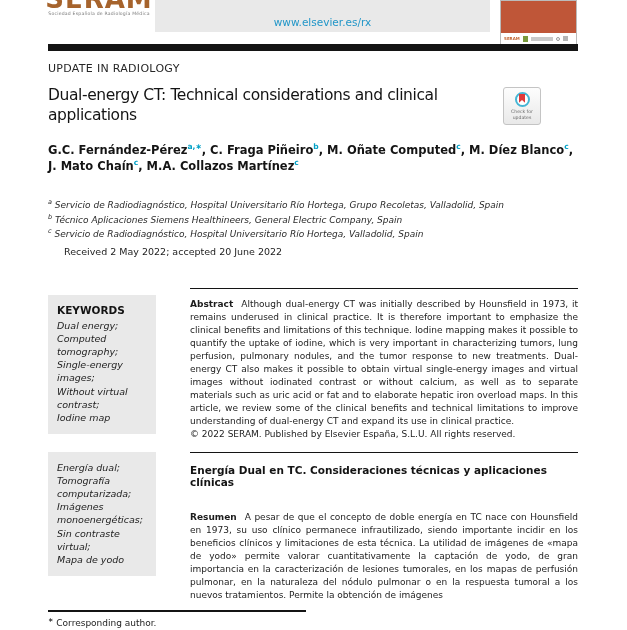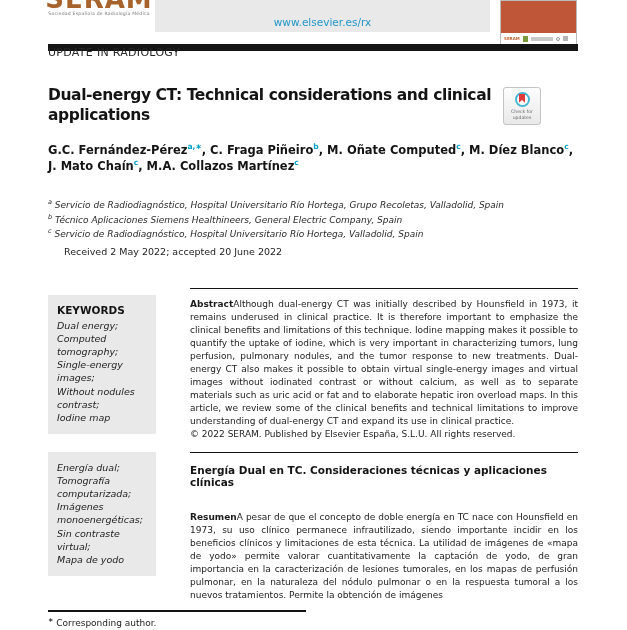--- a/index.html
+++ b/index.html
@@ -21,22 +21,22 @@
   .cover-strip { height:11px; background:#fff; display:flex; align-items:center; gap:3px; padding:0 3px; }
   .cover-seram { font-size:4px; font-weight:bold; color:#c1622f; }
   .cover-mark-green { width:5px; height:6px; background:#7a9a3d; }
   .cover-mark-gray { width:22px; height:4px; background:#c9c9c9; }
   .cover-mark-dot { width:4px; height:4px; border:1px solid #999; border-radius:50%; }
   .cover-mark-sq { width:5px; height:5px; background:#b5b5b5; }
 
   .black-bar { position:absolute; left:48px; top:44px; width:530px; height:7px; background:#141414; }
 
   
-  .section-label { position:absolute; left:48px; top:46px; font-size:11px; color:#262626; letter-spacing:0.3px; }
-  .article-title { position:absolute; left:48px; top:85px; width:478px; font-size:15.5px; font-weight:bold; letter-spacing:-0.4px; line-height:1.3; color:#141414; }
+  .section-label { position:absolute; left:48px; top:62px; font-size:11px; color:#262626; letter-spacing:0.3px; }
+  .article-title { position:absolute; left:48px; top:85px; width:478px; font-size:15.5px; font-weight:normal; letter-spacing:-0.4px; line-height:1.3; color:#141414; }
   .badge { position:absolute; left:503px; top:87px; width:38px; height:38px; border:1px solid #c4c4c4; border-radius:3px; background:linear-gradient(#fdfdfd,#e9e9e9); display:flex; flex-direction:column; align-items:center; justify-content:center; cursor:pointer; }
   .badge-circle { width:15px; height:15px; border:2.5px solid #45b5d4; border-radius:50%; display:flex; align-items:center; justify-content:center; background:#fff; }
   .badge-bookmark { width:6px; height:9px; background:#e03a3a; clip-path:polygon(0 0,100% 0,100% 100%,50% 70%,0 100%); margin-top:-2px; }
   .badge-text { font-size:4.6px; color:#6a6a6a; text-align:center; line-height:1.25; margin-top:2px; }
 
   
   .authors { position:absolute; left:48px; top:142px; width:530px; font-size:11.5px; font-weight:bold; line-height:1.4; color:#141414; }
   .authors sup { color:#00a0c6; font-weight:bold; font-size:7.5px; }
   .affiliations { position:absolute; left:48px; top:198px; width:540px; font-size:9px; font-style:italic; line-height:1.5; color:#2a2a2a; }
   .affiliations sup { color:#2a2a2a; font-size:6.5px; font-style:italic; }
@@ -46,21 +46,21 @@
   .abs-row { position:absolute; left:48px; width:530px; display:flex; }
   .abs-row.en { top:288px; }
   .abs-row.es { top:452px; }
   .kw-box { width:108px; background:#e9e9e9; padding:9px 8px 10px 9px; align-self:flex-start; }
   .abs-row.en .kw-box { margin-top:7px; }
   .kw-title { font-size:10.5px; font-weight:bold; margin-bottom:3px; color:#141414; }
   .kw-list { font-size:9.5px; line-height:1.38; color:#1c1c1c;font-style:italic; }
   .abs-col { flex:1; margin-left:34px; border-top:1.5px solid #141414; padding-top:9px; }
   .abs-text { font-size:9px; line-height:1.45; text-align:justify; color:#1c1c1c; }
   .abs-text b { font-weight:bold; }
-  .abs-label { font-weight:bold; margin-right:0; }
+  .abs-label { font-weight:bold; margin-right:8px; }
   .copyright { font-size:9px; line-height:1.45; color:#1c1c1c; }
   .es-heading { font-size:10.5px; font-weight:bold; color:#141414; margin-bottom:23px; margin-top:2px; }
 
   
   .footnote { position:absolute; left:48px; top:610px; width:530px; }
   .foot-rule { width:258px; height:1.5px; background:#141414; margin-bottom:4px; }
   .foot-line { font-size:9px; line-height:1.4; color:#1c1c1c; }
   .foot-star { font-size:6.5px; vertical-align:super; }
   .email-line { font-size:9px; line-height:1.4; color:#1c1c1c; }
 </style>
@@ -129,21 +129,21 @@
   <div class="received">Received 2 May 2022; accepted 20 June 2022</div>
 
   <div class="abs-row en">
     <div class="kw-box">
       <div class="kw-title">KEYWORDS</div>
       <div class="kw-list">
 
       <div>Dual energy;</div>
           <div>Computed tomography;</div>
           <div>Single-energy images;</div>
-          <div>Without nodules contrast;</div>
+          <div>Without virtual contrast;</div>
           <div>Iodine map</div>
         </div>
     </div>
     <div class="abs-col">
       <p class="abs-text"><b class="abs-label">Abstract</b><span>Although dual-energy CT was initially described by Hounsfield in 1973, it remains underused in clinical practice. It is therefore important to emphasize the clinical benefits and limitations of this technique. Iodine mapping makes it possible to quantify the uptake of iodine, which is very important in characterizing tumors, lung perfusion, pulmonary nodules, and the tumor response to new treatments. Dual-energy CT also makes it possible to obtain virtual single-energy images and virtual images without iodinated contrast or without calcium, as well as to separate materials such as uric acid or fat and to elaborate hepatic iron overload maps. In this article, we review some of the clinical benefits and technical limitations to improve understanding of dual-energy CT and expand its use in clinical practice.</span></p>
       <p class="copyright">© 2022 SERAM. Published by Elsevier España, S.L.U. All rights reserved.</p>
     </div>
   </div>
 
   <div class="abs-row es">

